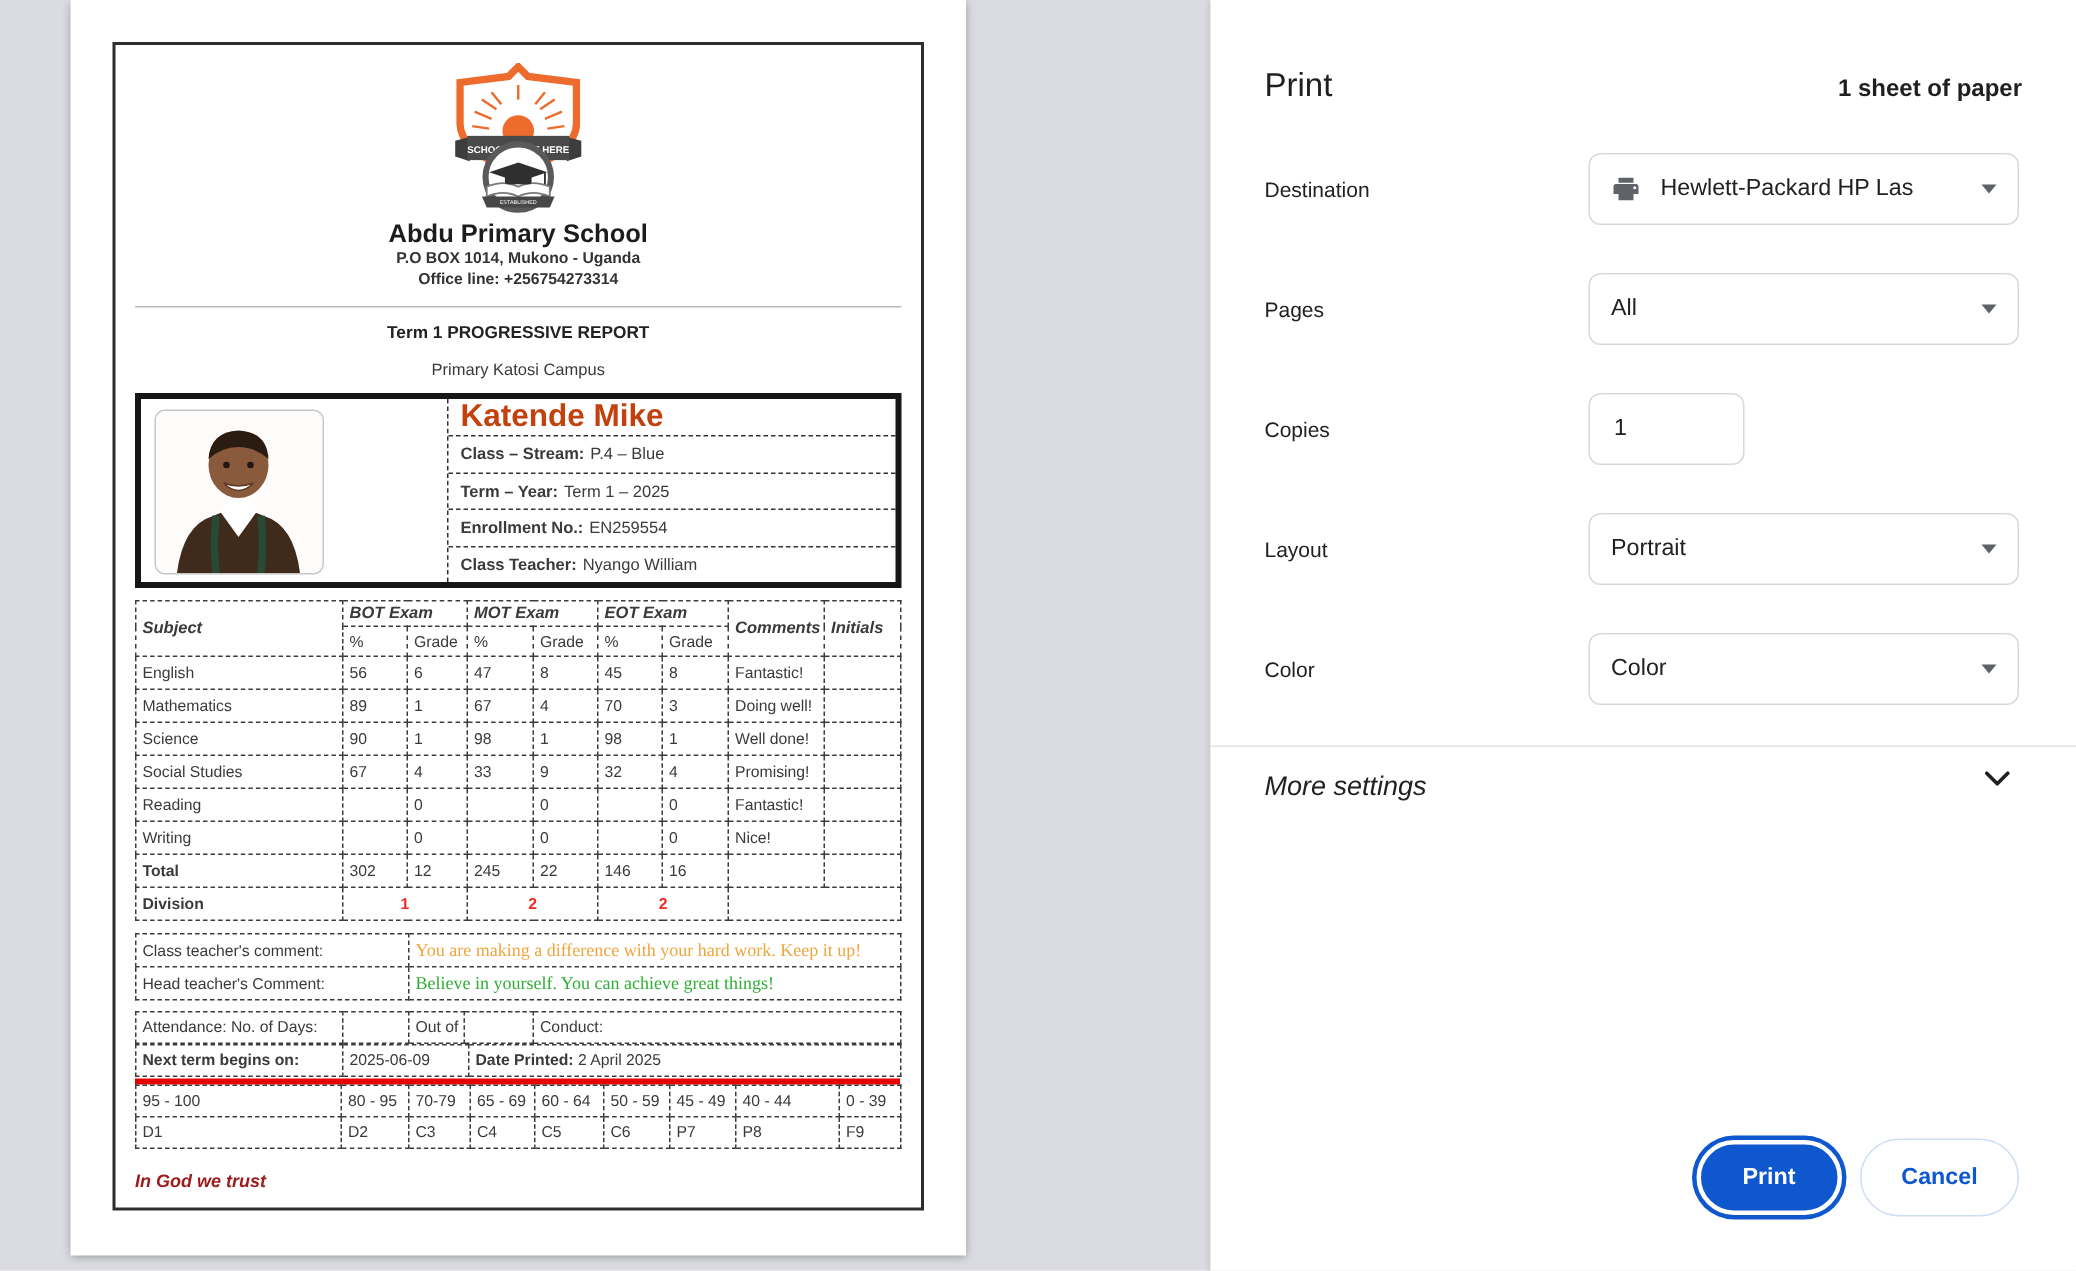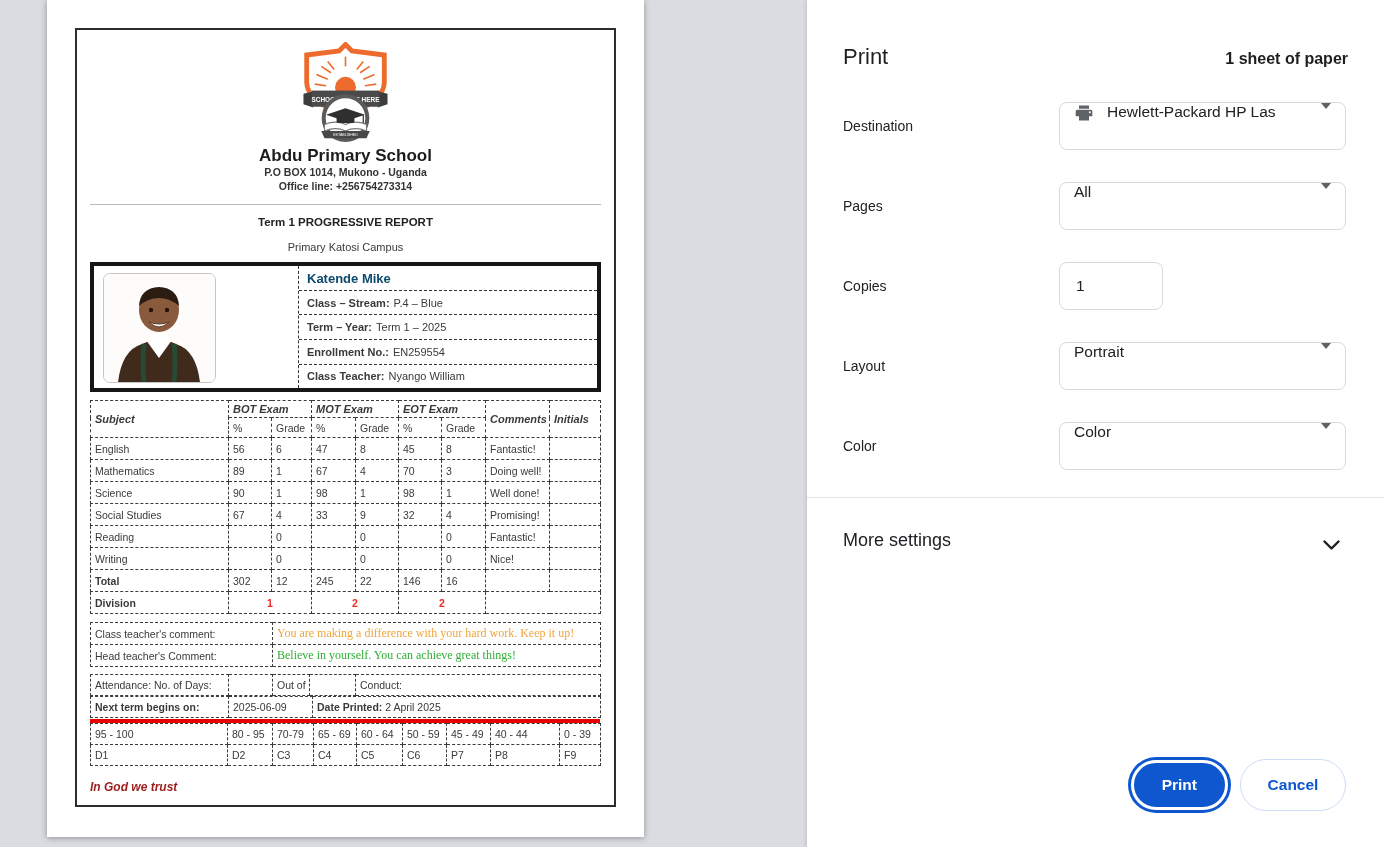--- a/index.html
+++ b/index.html
@@ -19,21 +19,21 @@
   .campus { text-align:center; font-size:11px; color:#3a3a3a; margin-top:13px; }
 
   
   .student-box { margin-top:9px; border:4px solid #161616; height:130px; display:flex; }
   .photo-cell { width:205px; border-right:1px dashed #333; padding:7px 0 0 9px; }
   .photo-frame { width:113px; height:110px; border:1px solid #c6c6c6; border-radius:7px; overflow:hidden; background:#fdfdfd; }
   .info-cell { flex:1; display:flex; flex-direction:column; }
   .info-row { border-bottom:1px dashed #333; padding:0 0 0 8px; display:flex; align-items:center; flex:1; font-size:11px; }
   .info-row:last-child { border-bottom:none; }
   .info-row b { margin-right:4px; }
-  .student-name { font-size:13px; font-weight:bold; color:#0c4a6e; }
+  .student-name { font-size:21px; font-weight:bold; color:#c2410c; }
 
   
   table { border-collapse:collapse; width:510px; table-layout:fixed; font-size:10.5px; color:#3a3a3a; }
   td, th { border:1px dashed #3c3c3c; padding:2px 4px; text-align:left; font-weight:normal; overflow:hidden; white-space:nowrap; }
   .grades { margin-top:8px; }
   .grades th.group { font-weight:bold; font-size:11px; }
   .grades td { height:22px; }
   .grades tr.hdr1 th { height:16px; border-bottom:1px dashed #3c3c3c;font-style:italic; }
   .grades tr.hdr2 th { height:20px; }
   .bold { font-weight:bold; }
@@ -51,27 +51,27 @@
   .motto { text-align:left; font-size:12px; font-weight:bold; font-style:italic; color:#9c1b1b; margin-top:14px; }
 
   
   .panel { position:absolute; left:807px; top:0; width:577px; height:847px; background:#fff; box-shadow:-1px 0 4px rgba(0,0,0,.12); }
   .panel-pad { padding-left:36px; }
   .panel-header { display:flex; align-items:baseline; padding-top:44px; }
   .panel-title { font-size:22px; color:#1f1f1f; }
   .sheet-count { margin-left:auto; margin-right:36px; font-size:16px; font-weight:bold; color:#1f1f1f; }
   .field-row { display:flex; align-items:center; margin-top:32px; height:48px; }
   .field-label { width:216px; font-size:14px; color:#202124; }
-  .ctl { width:287px; height:48px; border:1px solid #d7d9dd; border-radius:8px; display:flex; padding:0 14px; font-size:15.5px; color:#202124; background:#fff; cursor:pointer; }
+  .ctl { width:287px; height:48px; border:1px solid #d7d9dd; border-radius:8px; display:flex; align-items:center; padding:0 14px; font-size:15.5px; color:#202124; background:#fff; cursor:pointer; }
   .ctl .val { flex:1; overflow:hidden; white-space:nowrap; }
   .caret { width:0; height:0; border-left:5px solid transparent; border-right:5px solid transparent; border-top:6px solid #5f6368; margin-left:8px; flex:none; }
   .printer-ic { flex:none; margin-right:13px; }
   .copies-input { width:104px; height:48px; border:1px solid #d7d9dd; border-radius:8px; padding:0 0 0 16px; font-size:15.5px; color:#202124; font-family:"Liberation Sans", sans-serif; outline:none; }
   .divider { border:none; border-top:1px solid #e2e3e6; margin:27px 0 0 -36px; width:577px; }
-  .more-row { display:flex; align-items:flex-end; margin-top:32px; cursor:pointer; }
+  .more-row { display:flex; align-items:flex-start; margin-top:16px; cursor:pointer;font-style:italic; }
   .more-label { font-size:18px; color:#202124; }
   .chev { margin-left:auto; margin-right:44px; }
   .btn-bar { position:absolute; right:38px; bottom:36px; display:flex; align-items:center; gap:12px; }
   .btn-print { height:50px; min-width:96px; padding:0 28px; border-radius:26px; background:#0e57cf; color:#fff; font-size:15.5px; font-weight:bold; border:3px solid #fff; box-shadow:0 0 0 3px #0e57cf; cursor:pointer; font-family:"Liberation Sans", sans-serif; }
   .btn-cancel { height:52px; min-width:106px; padding:0 26px; border-radius:26px; background:#fff; color:#0d57cf; font-size:15.5px; font-weight:bold; border:1px solid #cdddf6; cursor:pointer; font-family:"Liberation Sans", sans-serif; }
 </style>
 </head>
 <body>
 
 <div class="preview">

